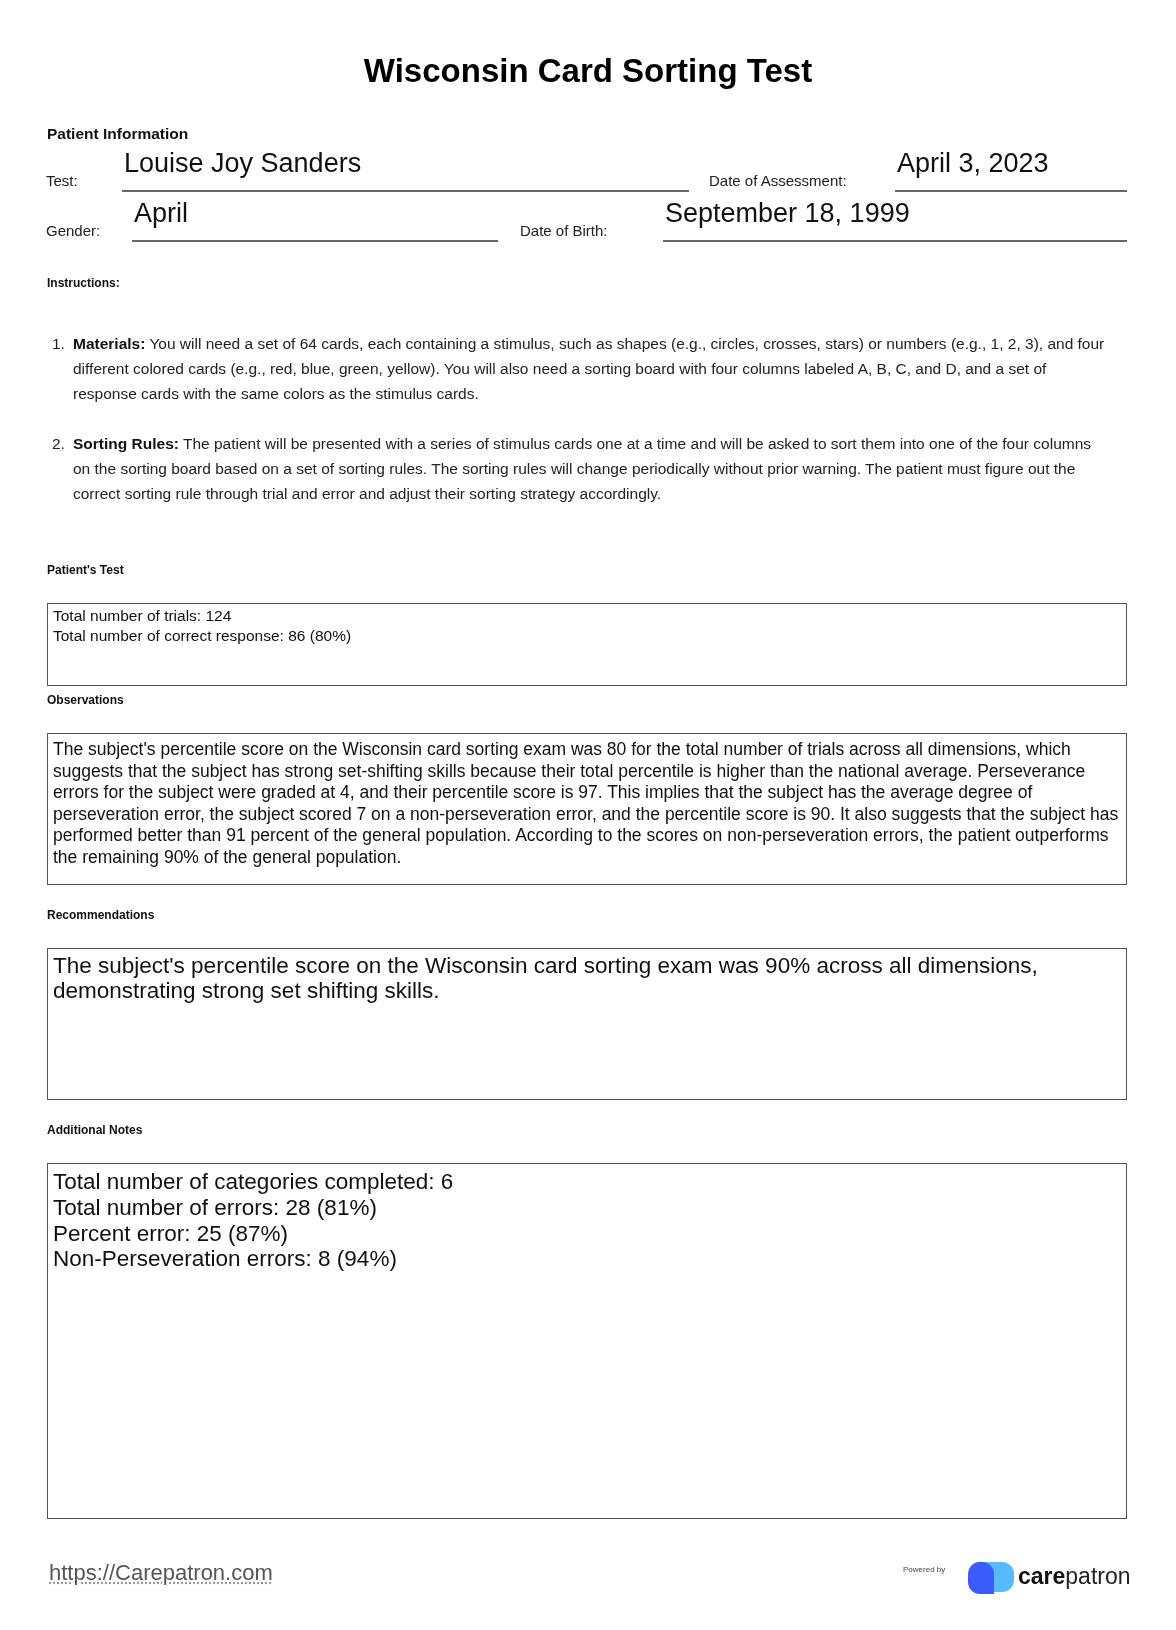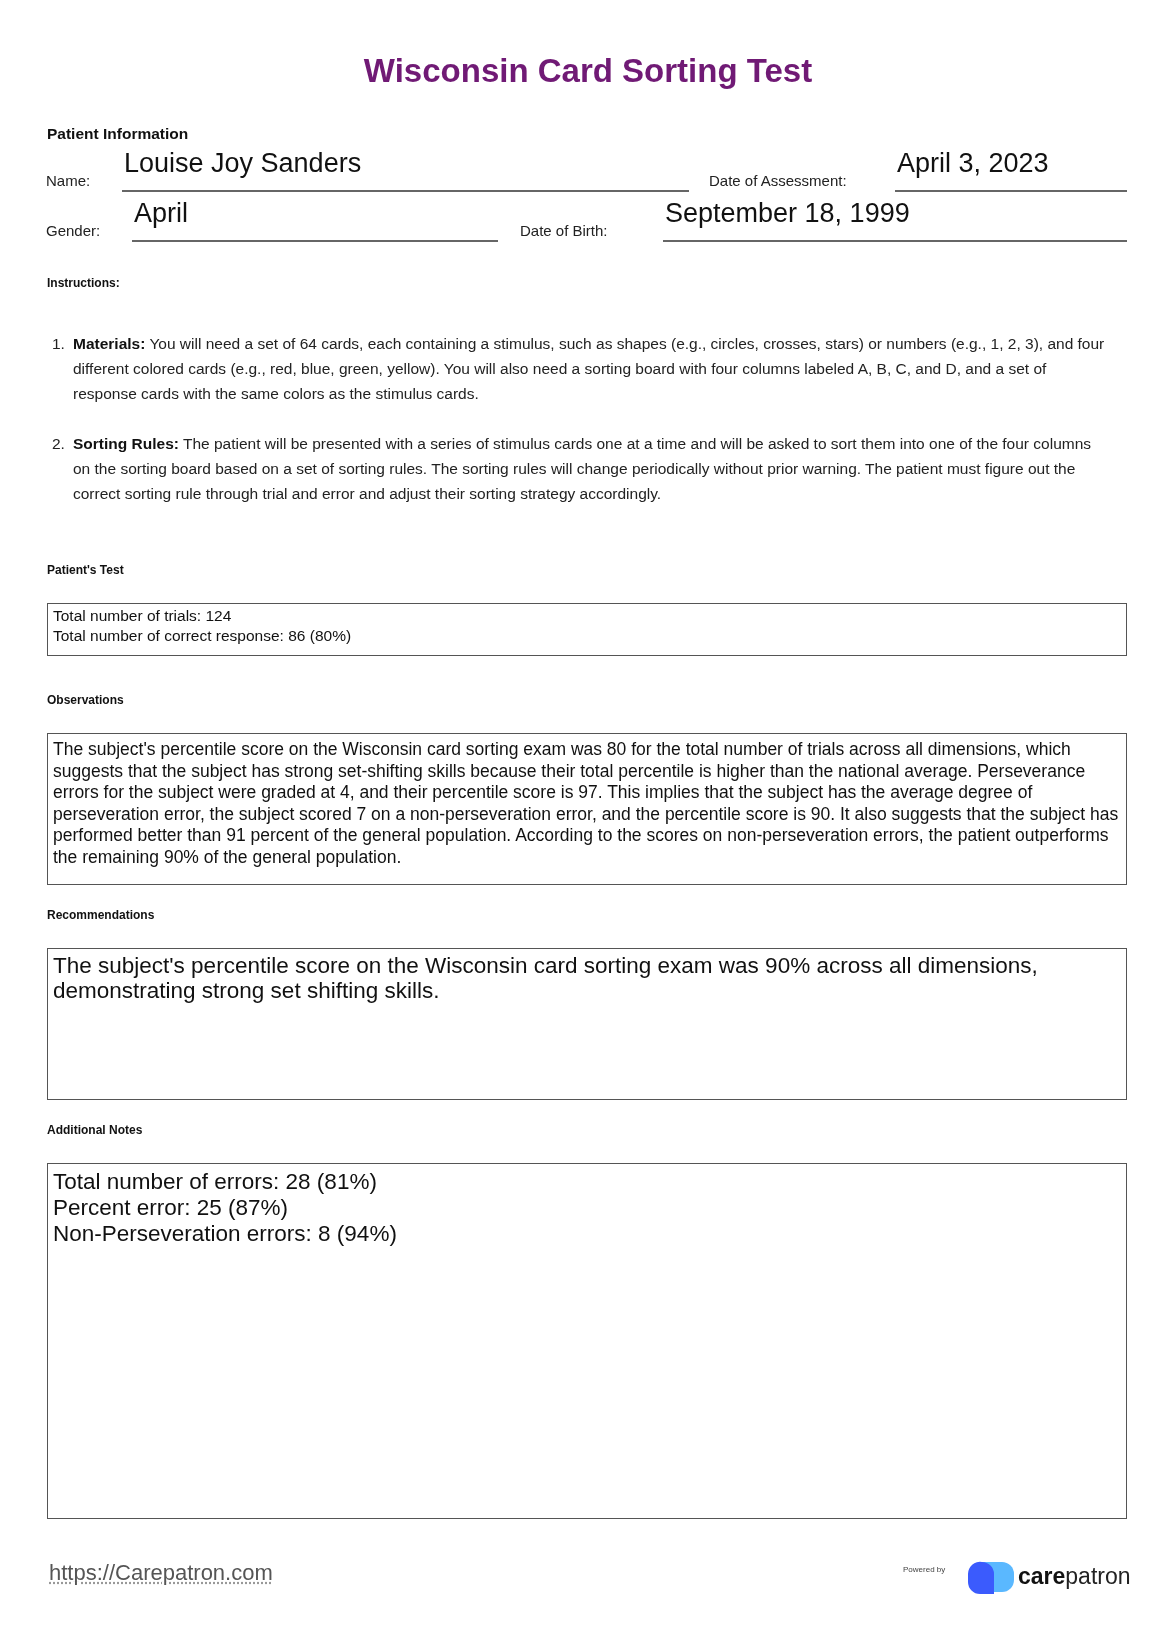--- a/index.html
+++ b/index.html
@@ -1,17 +1,17 @@
 <!DOCTYPE html>
 <html><head>
 <meta charset="utf-8">
 <style>
   html, body { margin:0; padding:0; background:#ffffff; }
   body { width:1176px; height:1630px; position:relative; font-family:"Liberation Sans", sans-serif; color:#111; overflow:hidden; }
-  .title { position:absolute; left:0; width:1176px; top:52px; text-align:center; font-size:33px; font-weight:bold; color:#701a75; }
+  .title { position:absolute; left:0; width:1176px; top:52px; text-align:center; font-size:33px; font-weight:bold; color:#000000; }
   .section-label { position:absolute; left:47px; font-size:12px; font-weight:bold; color:#111; }
   .field-label { position:absolute; font-size:15px; color:#222; }
   .field-value { position:absolute; font-size:27px; color:#111; }
   .field-line { position:absolute; height:0; border-top:2px solid #666; }
   .instr { position:absolute; left:52px; width:1060px; font-size:15.5px; line-height:25px; color:#222; }
   .instr .num { position:absolute; left:0; }
   .instr .body { margin-left:21px; }
   .instr b { color:#111;margin-top:36px; }
   .box { position:absolute; left:47px; width:1080px; border:1.5px solid #555; box-sizing:border-box; }
   .box .text { padding:2px 5px; color:#111; }
@@ -25,21 +25,21 @@
   .logo-text { position:absolute; left:1018px; top:1563px; font-size:23px; color:#222; }
   .logo-text b { font-weight:bold; color:#111; }
 </style>
 </head>
 <body>
 
 <div class="title">Wisconsin Card Sorting Test</div>
 
 <div class="section-label" style="top:125px;font-size:15.5px;">Patient Information</div>
 
-<div class="field-label" style="left:46px;top:172px;">Name:</div>
+<div class="field-label" style="left:46px;top:172px;">Test:</div>
 <div class="field-value" style="left:124px;top:148px;">Louise Joy Sanders</div>
 <div class="field-line" style="left:122px;width:567px;top:190px;"></div>
 
 <div class="field-label" style="left:709px;top:172px;">Date of Assessment:</div>
 <div class="field-value" style="left:897px;top:148px;">April 3, 2023</div>
 <div class="field-line" style="left:895px;width:232px;top:190px;"></div>
 
 <div class="field-label" style="left:46px;top:222px;">Gender:</div>
 <div class="field-value" style="left:134px;top:198px;">April</div>
 <div class="field-line" style="left:132px;width:366px;top:240px;"></div>
@@ -54,40 +54,41 @@
   <span class="num">1.</span>
   <div class="body"><b>Materials:</b> <span>You will need a set of 64 cards, each containing a stimulus, such as shapes (e.g., circles, crosses, stars) or numbers (e.g., 1, 2, 3), and four different colored cards (e.g., red, blue, green, yellow). You will also need a sorting board with four columns labeled A, B, C, and D, and a set of response cards with the same colors as the stimulus cards.</span></div>
 </div>
 
 <div class="instr" style="top:431px;">
   <span class="num">2.</span>
   <div class="body"><b>Sorting Rules:</b> <span>The patient will be presented with a series of stimulus cards one at a time and will be asked to sort them into one of the four columns on the sorting board based on a set of sorting rules. The sorting rules will change periodically without prior warning. The patient must figure out the correct sorting rule through trial and error and adjust their sorting strategy accordingly.</span></div>
 </div>
 
 <div class="section-label" style="top:563px;">Patient's Test</div>
-<div class="box" style="top:603px;height:53px;">
+<div class="box" style="top:603px;height:83px;">
   <div class="text score-text">
     <div>Total number of trials: 124</div>
     <div>Total number of correct response: 86 (80%)</div>
   </div>
 </div>
 
 <div class="section-label" style="top:693px;">Observations</div>
 <div class="box" style="top:733px;height:152px;">
   <div class="text obs-text" style="padding-top:5px;">The subject's percentile score on the Wisconsin card sorting exam was 80 for the total number of trials across all dimensions, which suggests that the subject has strong set-shifting skills because their total percentile is higher than the national average. Perseverance errors for the subject were graded at 4, and their percentile score is 97.  This implies that the subject has the average degree of perseveration error, the subject scored 7 on a non-perseveration error, and the percentile score is 90. It also suggests that the subject has performed better than 91 percent of the general population. According to the scores on non-perseveration errors, the patient outperforms the remaining 90% of the general population.</div>
 </div>
 
 <div class="section-label" style="top:908px;">Recommendations</div>
 <div class="box" style="top:948px;height:152px;">
   <div class="text rec-text" style="padding-top:4px;">The subject's percentile score on the Wisconsin card sorting exam was 90% across all dimensions, demonstrating strong set shifting skills.</div>
 </div>
 
 <div class="section-label" style="top:1123px;">Additional Notes</div>
 <div class="box" style="top:1163px;height:356px;">
   <div class="text notes-text" style="padding-top:5px;">
+    <div>Total number of categories completed: 6</div>
     <div>Total number of errors:  28 (81%)</div>
     <div>Percent error: 25 (87%)</div>
     <div>Non-Perseveration errors: 8 (94%)</div>
   </div>
 </div>
 
 <div class="footer-link">https://Carepatron.com</div>
 <div class="powered">Powered by</div>
 <svg class="logo-icon" viewBox="0 0 46 34">
   <path d="M14 2 h20 a12 12 0 0 1 12 12 v6 a12 12 0 0 1 -12 12 h-20 z" fill="#5ab8ff"></path>

